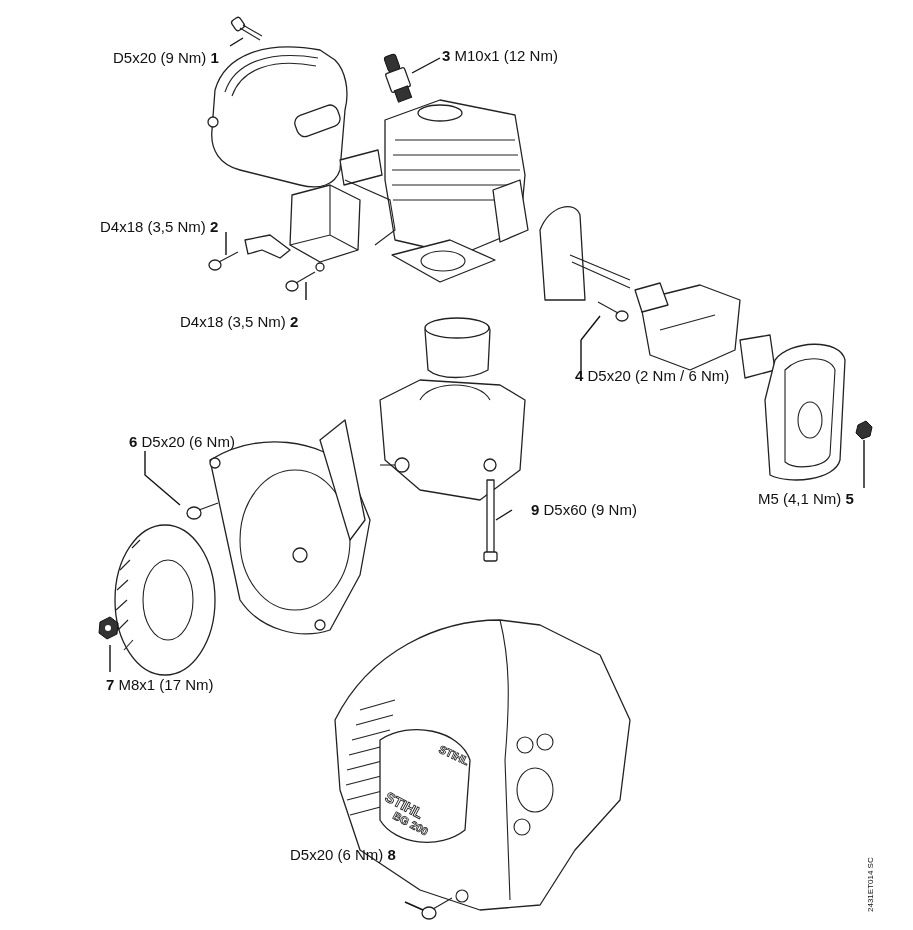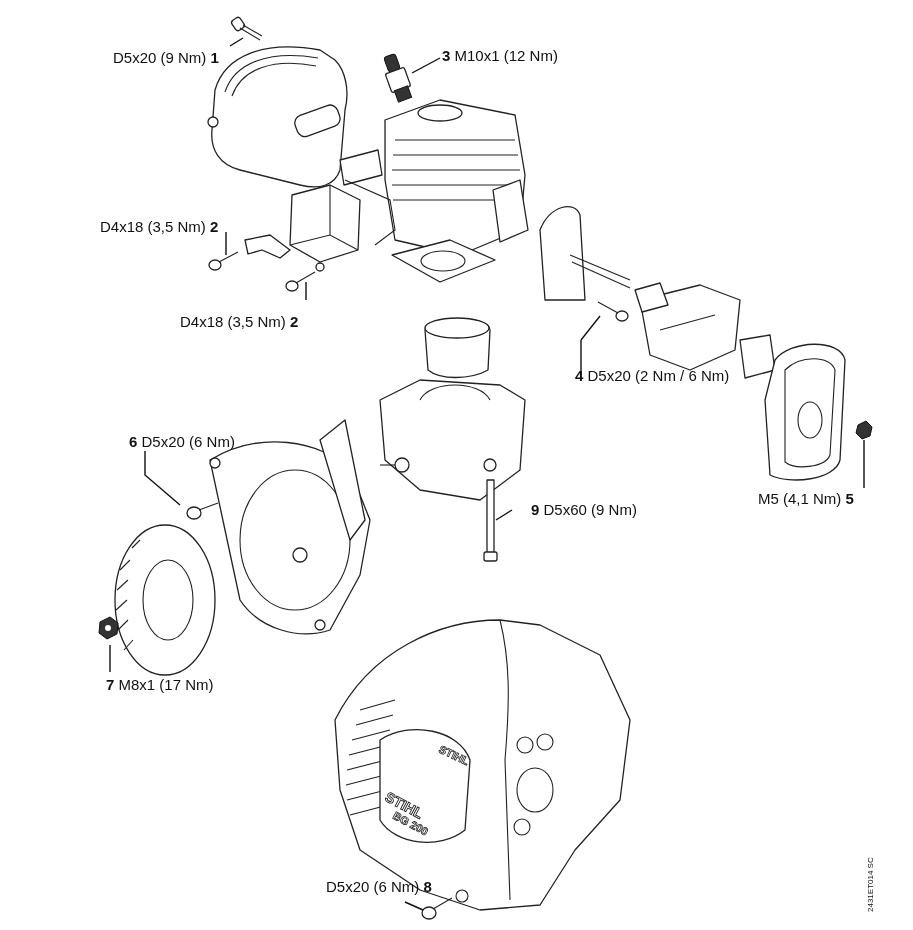--- a/index.html
+++ b/index.html
@@ -175,15 +175,15 @@
 </svg>
 
 <div class="callout" style="left:113px; top:38px;margin-top:12px;"><span>D5x20 (9 Nm)</span> <b>1</b></div>
 <div class="callout" style="left:100px; top:219px;"><span>D4x18 (3,5 Nm)</span> <b>2</b></div>
 <div class="callout" style="left:180px; top:314px;"><span>D4x18 (3,5 Nm)</span> <b>2</b></div>
 <div class="callout" style="left:442px; top:48px;"><b>3</b> <span>M10x1 (12 Nm)</span></div>
 <div class="callout" style="left:575px; top:368px;"><b>4</b> <span>D5x20 (2 Nm / 6 Nm)</span></div>
 <div class="callout" style="left:758px; top:491px;"><span>M5 (4,1 Nm)</span> <b>5</b></div>
 <div class="callout" style="left:102px; top:434px;margin-left:27px;"><b>6</b> <span>D5x20 (6 Nm)</span></div>
 <div class="callout" style="left:106px; top:677px;"><b>7</b> <span>M8x1 (17 Nm)</span></div>
-<div class="callout" style="left:290px; top:879px;margin-left:36px;"><span>D5x20 (6 Nm)</span> <b>8</b></div>
+<div class="callout" style="left:290px; top:847px;"><span>D5x20 (6 Nm)</span> <b>8</b></div>
 <div class="callout" style="left:515px; top:502px;margin-left:16px;"><b>9</b> <span>D5x60 (9 Nm)</span></div>
 <div class="docid">2431ET014 SC</div>
 
 </body></html>

